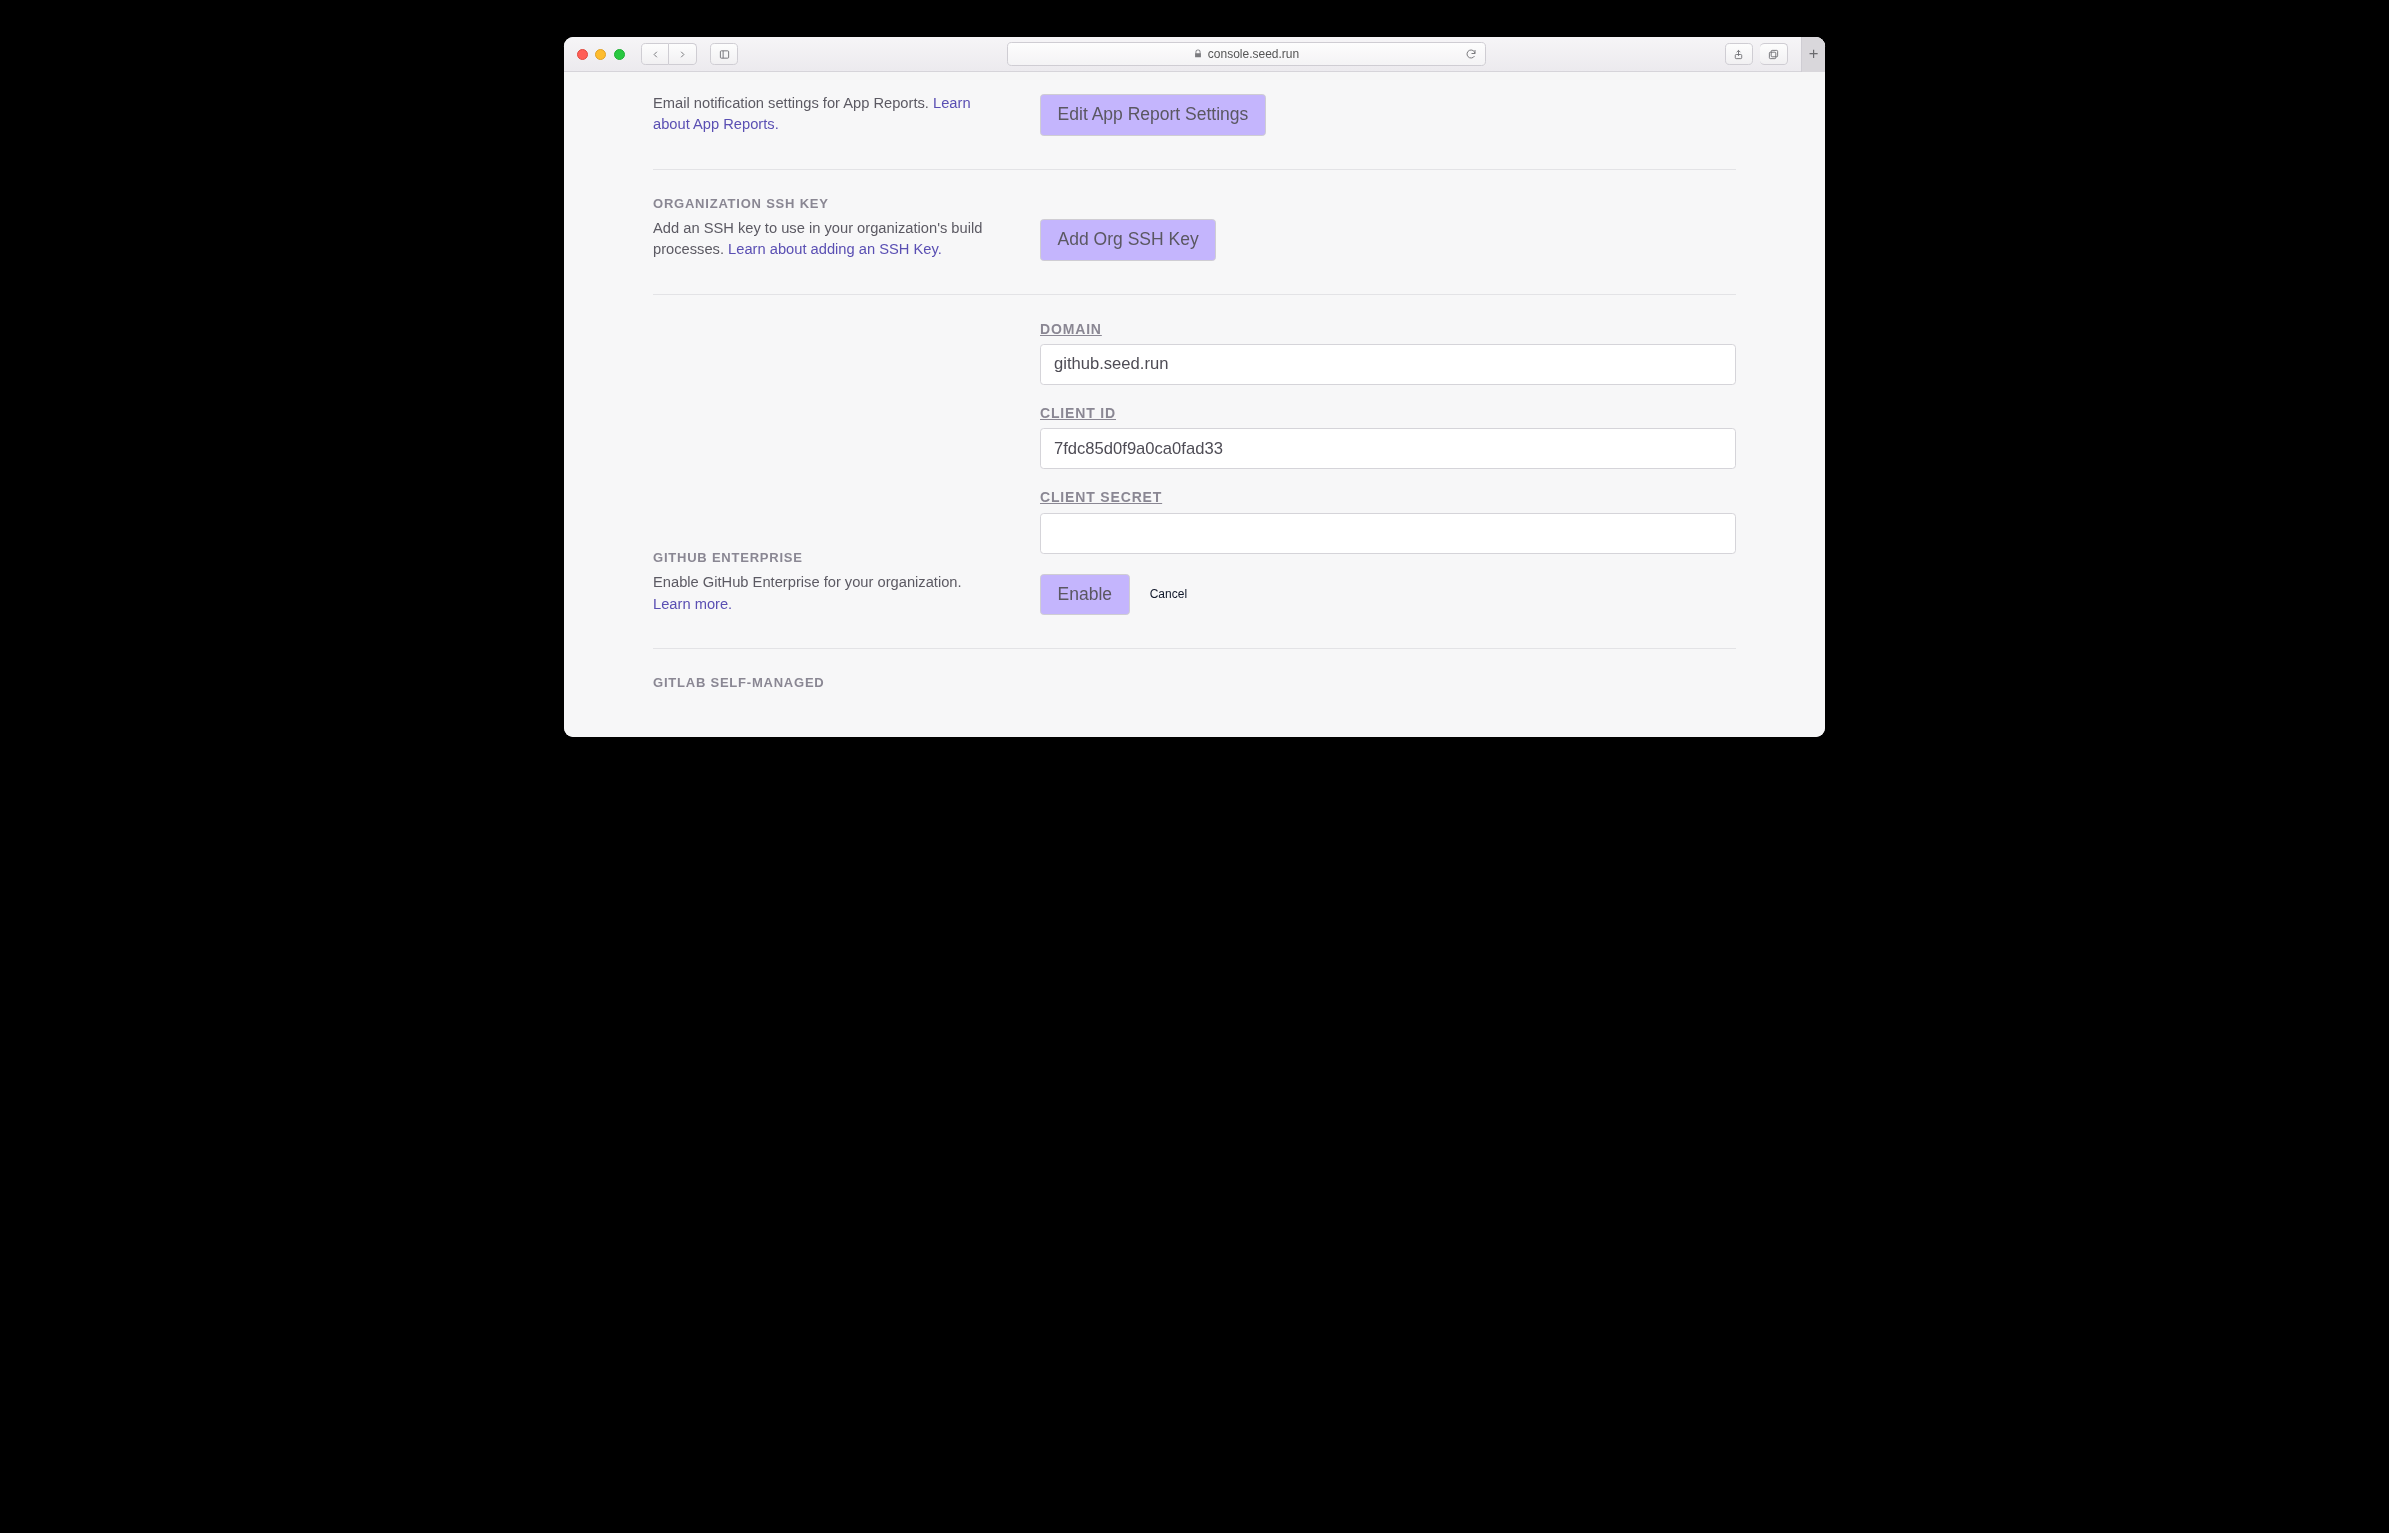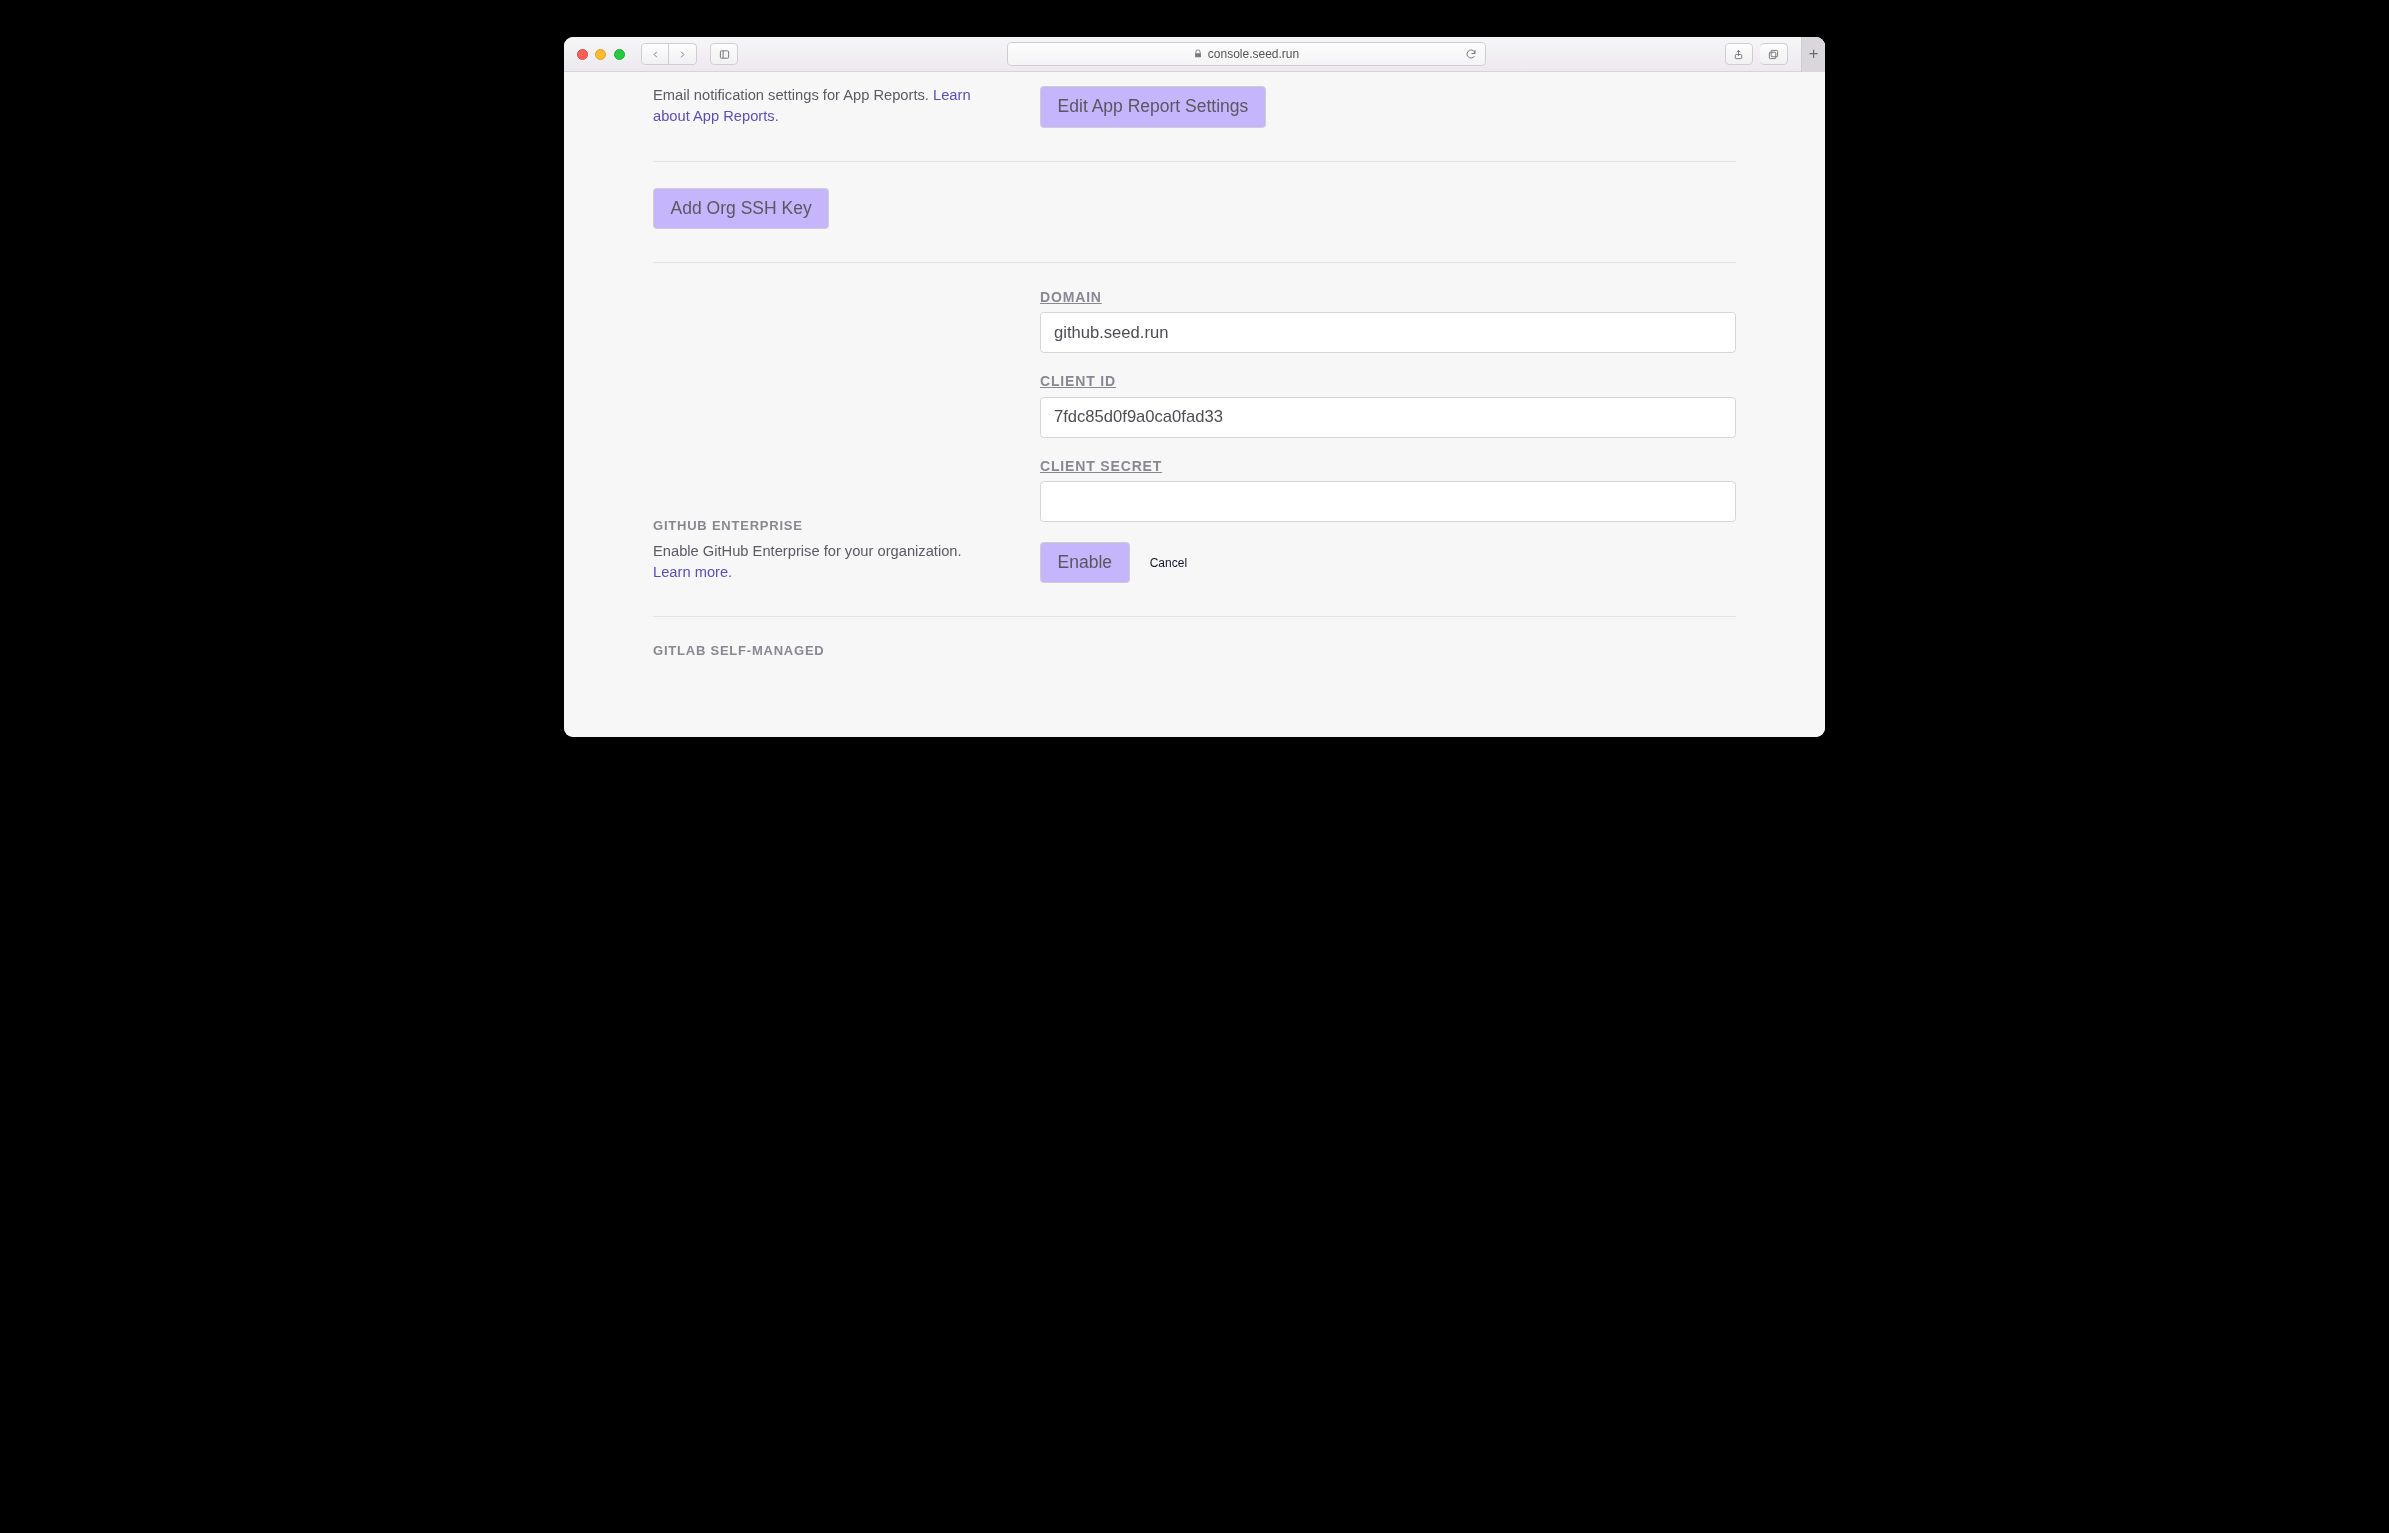--- a/index.html
+++ b/index.html
@@ -17,20 +17,21 @@
   }
   .window {
     background: #f6f6f6;
     border-radius: 9.2px;
     box-shadow: 0 18.4px 55px rgba(0,0,0,.55);
     overflow: hidden;
     height: 700px;
     display: flex;
     flex-direction: column;
     position: relative;
+    gap: 8px;
   }
   
   .titlebar {
     height: 35px;
     display: flex;
     align-items: center;
     padding: 0 7.4px;
     background: linear-gradient(#f6f5f7,#eceaee);
     border-bottom: 0.9px solid #d6d4d9;
     gap: 7.4px;
@@ -227,20 +228,26 @@
             <p class="section-desc">
               <span>Email notification settings for App Reports. </span><span class="link">Learn about App Reports.</span>
             </p>
           </div>
           <div class="right">
             <button class="action-btn">Edit App Report Settings</button>
           </div>
         </div>
 
         <div class="section">
+          <div class="left">
+            <div class="section-title">ORGANIZATION SSH KEY</div>
+            <p class="section-desc">
+              <span>Add an SSH key to use in your organization's build processes. </span><span class="link">Learn about adding an SSH Key.</span>
+            </p>
+          </div>
           <div class="right">
             <button class="action-btn">Add Org SSH Key</button>
           </div>
         </div>
 
         <div class="section">
           <div class="left">
             <div class="section-title">GITHUB ENTERPRISE</div>
             <p class="section-desc">
               <span>Enable GitHub Enterprise for your organization. </span><span class="link">Learn more.</span>

